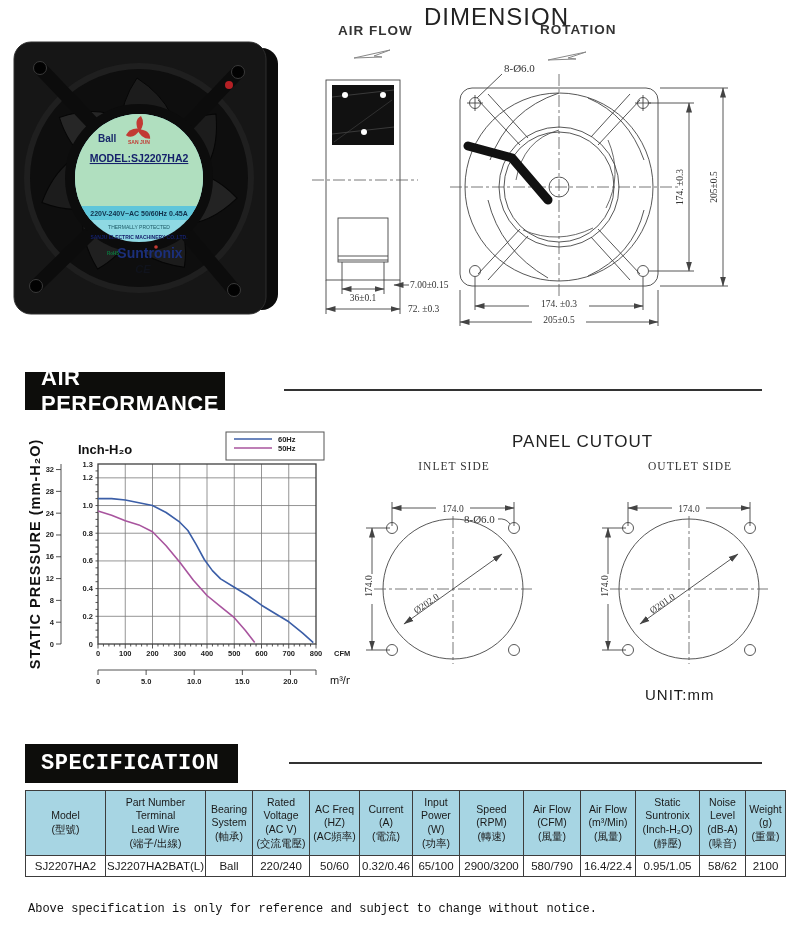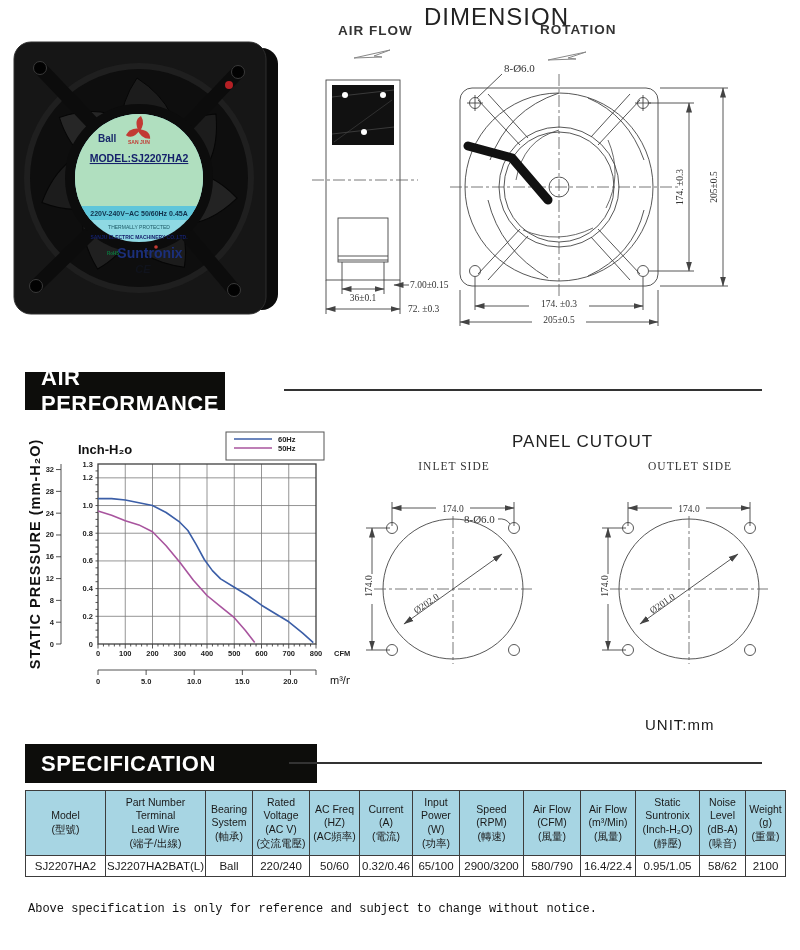--- a/index.html
+++ b/index.html
@@ -390,23 +390,23 @@
     <line x1="52" y1="168" x2="150" y2="98" class="dline" marker-start="url(#ah)" marker-end="url(#ah)"></line>
     <text x="76" y="150" class="cad dtext" transform="rotate(-35 76 150)">Ø201.0</text>
     <g>
       <circle cx="40" cy="72" r="5.5" fill="#fff" class="dline"></circle>
       <circle cx="162" cy="72" r="5.5" fill="#fff" class="dline"></circle>
       <circle cx="40" cy="194" r="5.5" fill="#fff" class="dline"></circle>
       <circle cx="162" cy="194" r="5.5" fill="#fff" class="dline"></circle>
     </g>
   </svg>
 
-  <div class="abs" style="left:645px;top:716px;font-size:15px;font-weight:500;letter-spacing:1px;">UNIT:mm</div>
-
-  <div class="abs banner" style="left:25px;top:744px;width:292px;height:39px;">SPECIFICATION</div>
+  <div class="abs" style="left:645px;top:686px;font-size:15px;font-weight:500;letter-spacing:1px;">UNIT:mm</div>
+
+  <div class="abs banner" style="left:25px;top:744px;width:213px;height:39px;font-family:Liberation Mono, monospace;">SPECIFICATION</div>
   <div class="abs rule" style="left:289px;top:762px;width:473px;"></div>
 
   <table class="spec abs" style="left:25px;top:790px;">
     <colgroup>
       <col style="width:80px">
         <col style="width:100px">
         <col style="width:47px">
         <col style="width:57px">
       <col style="width:50px">
         <col style="width:53px">

